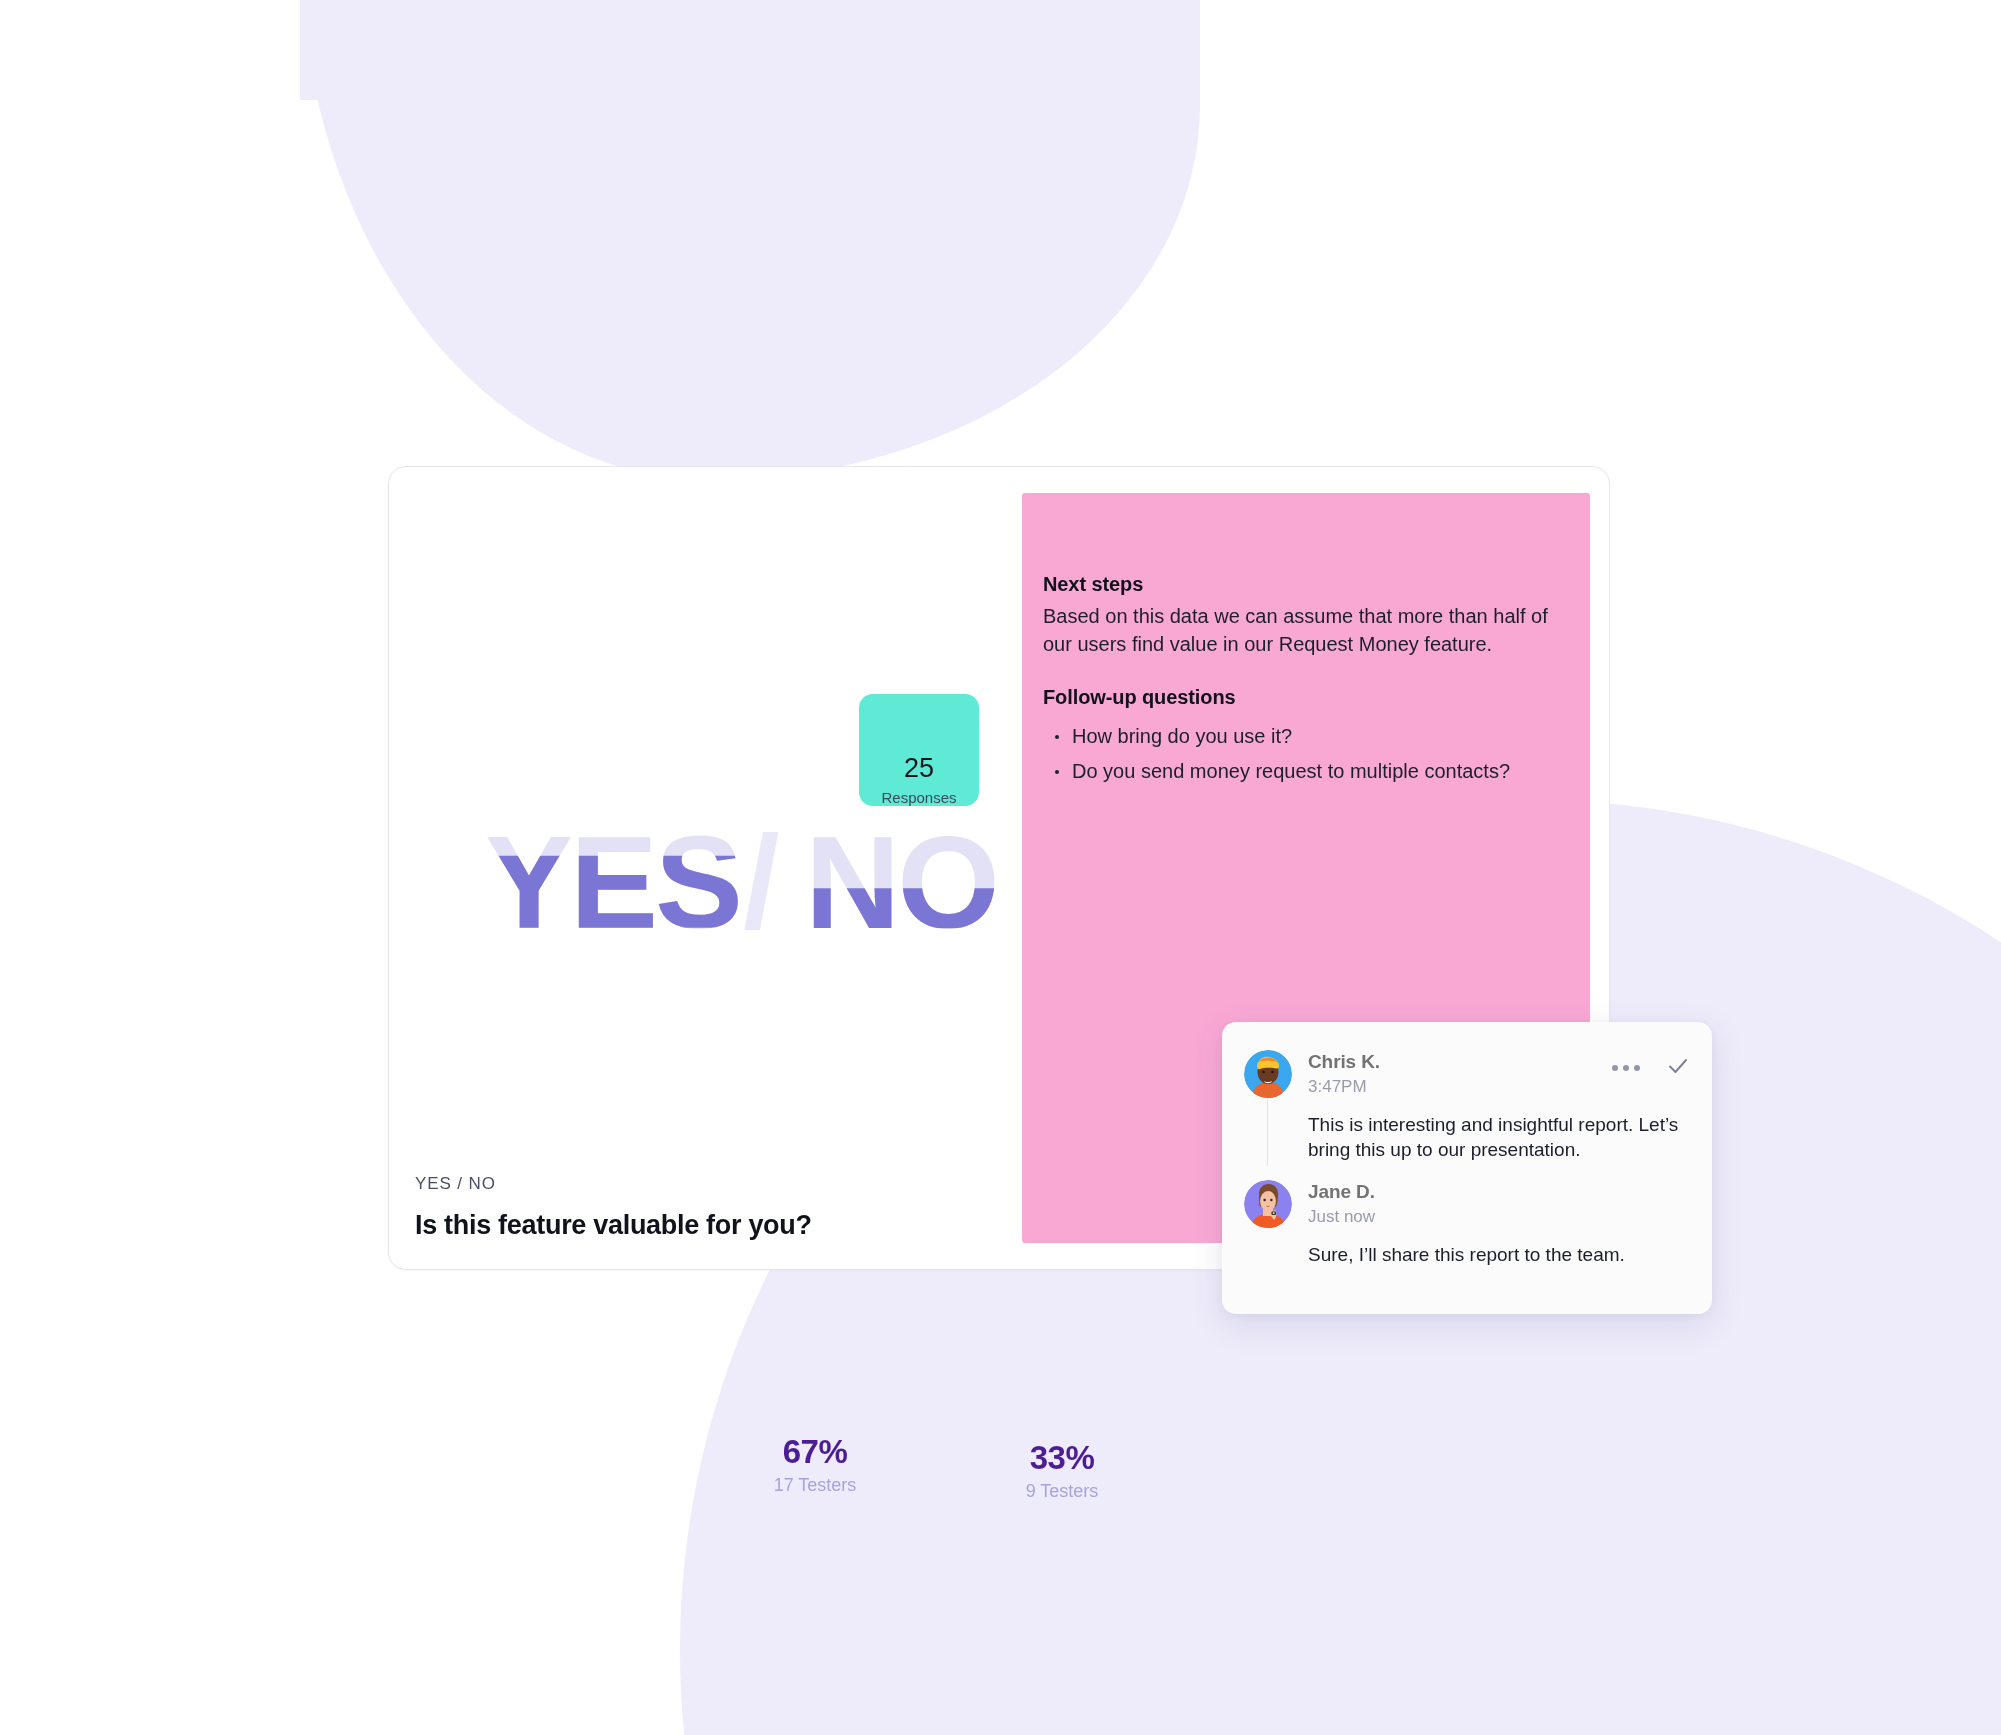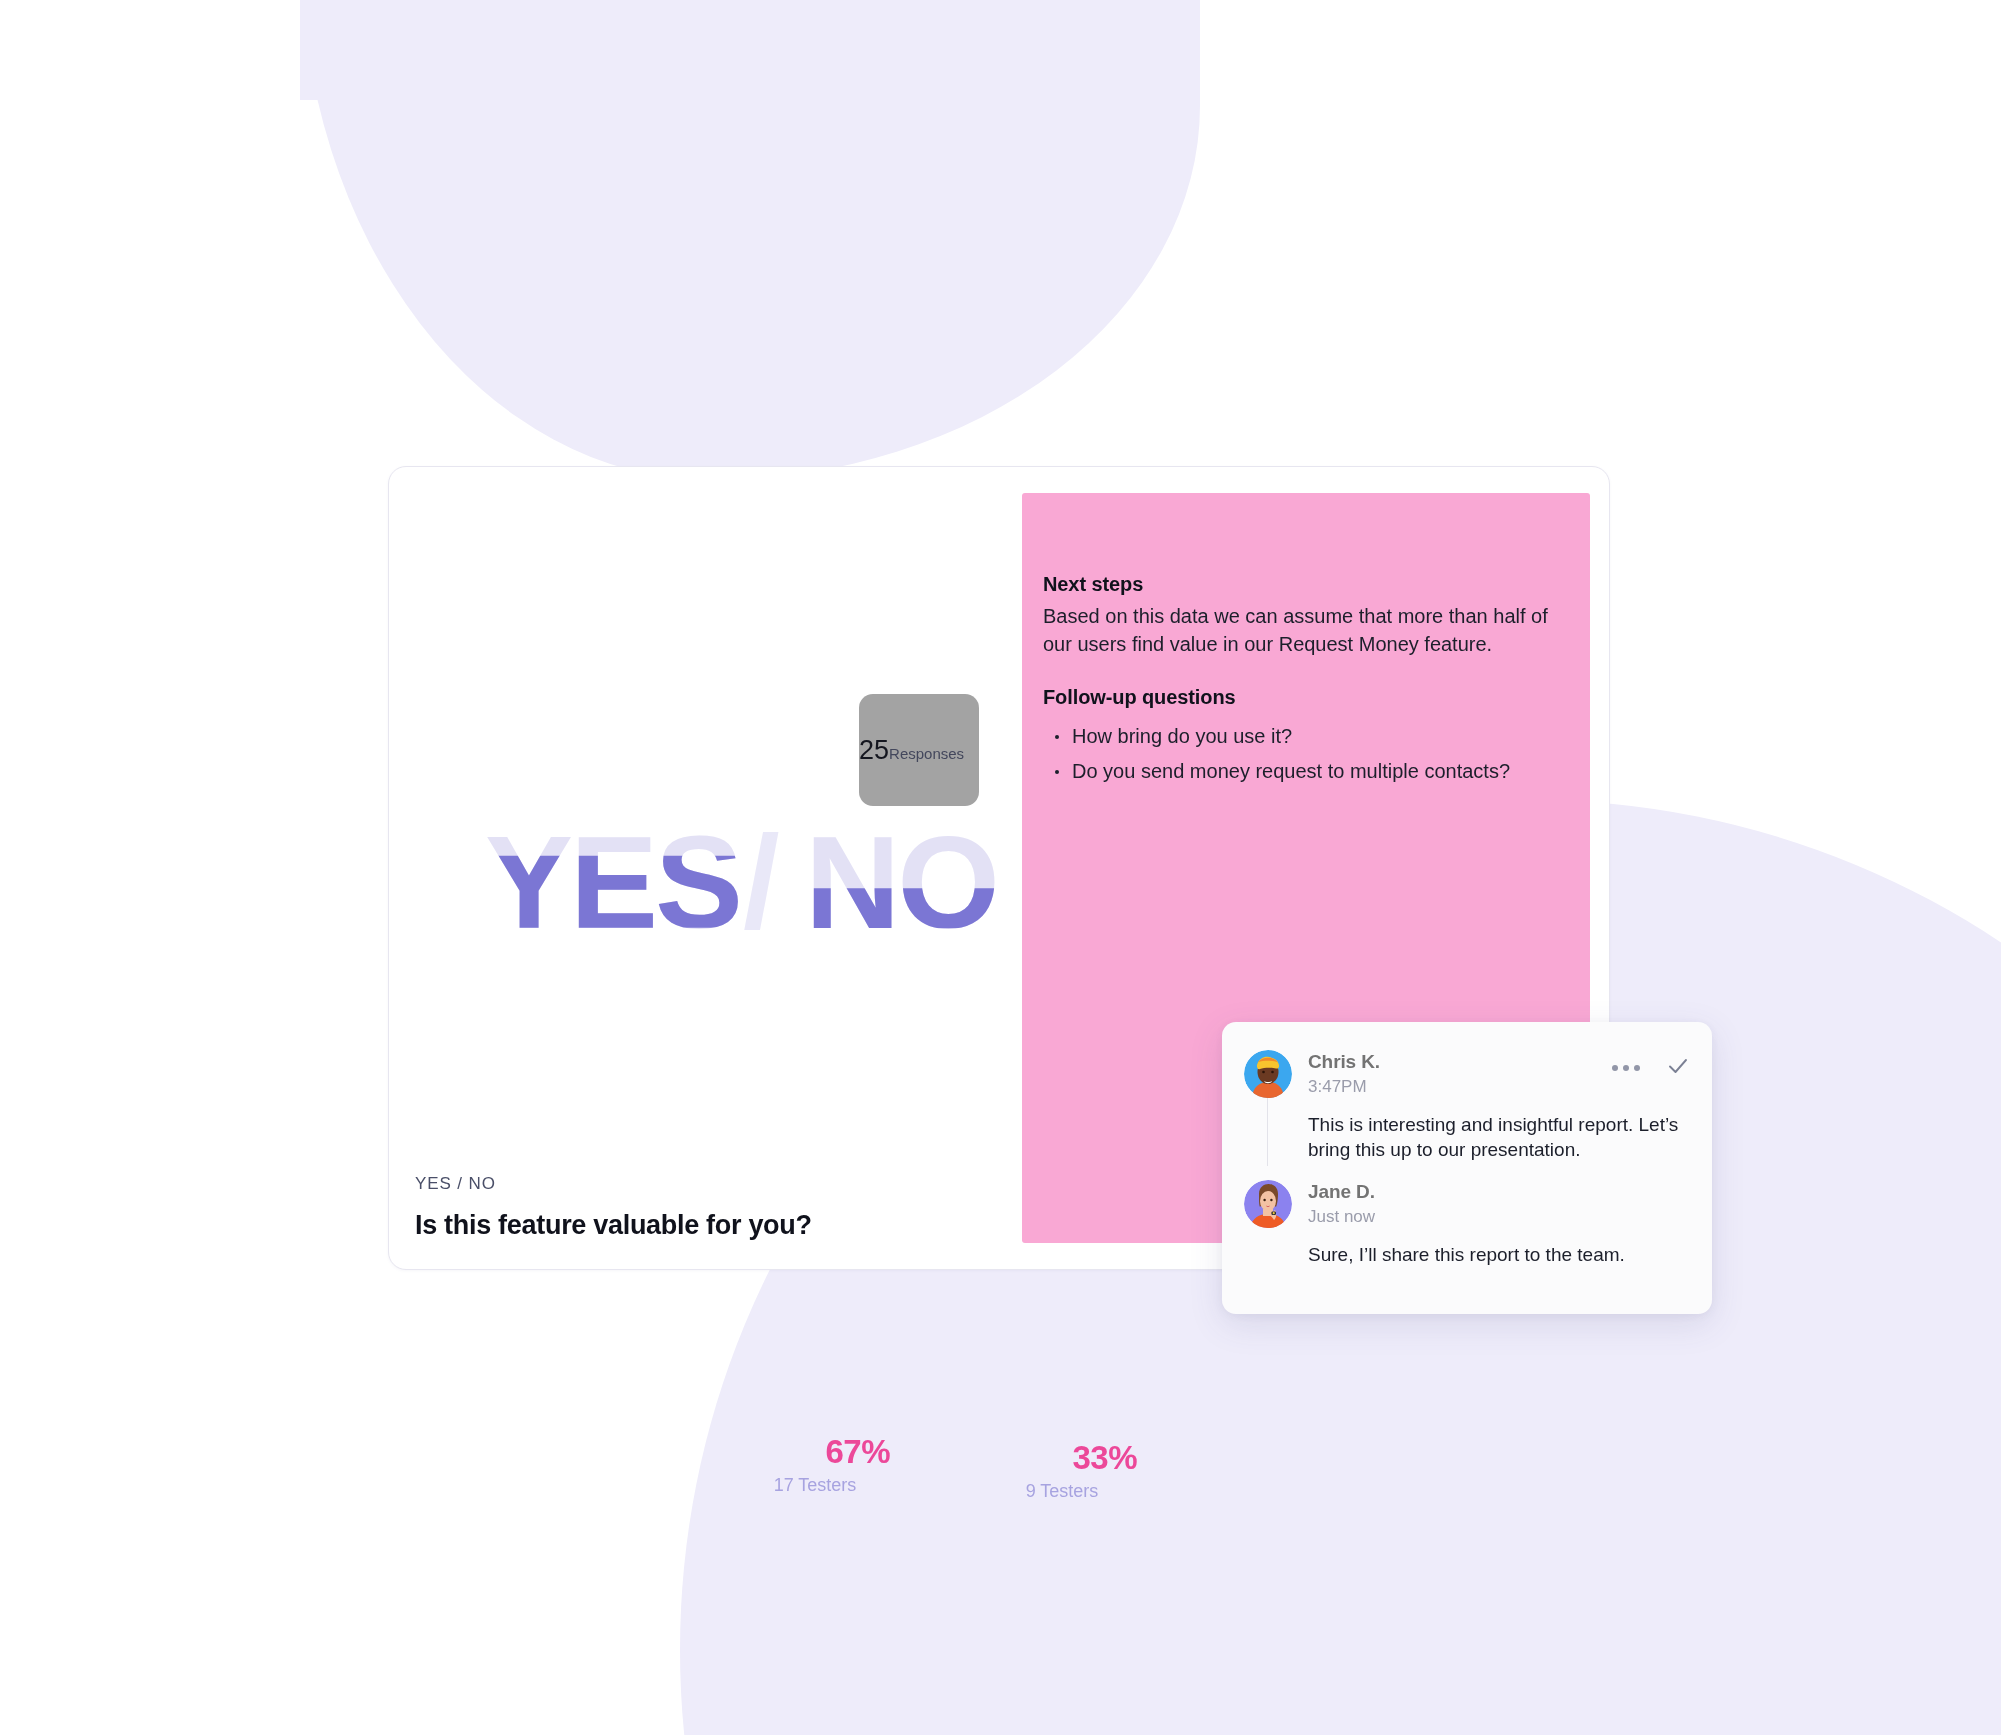--- a/index.html
+++ b/index.html
@@ -40,34 +40,34 @@
     font-size:17px;letter-spacing:.9px;color:#4a4f68;font-weight:400;
   }
   .q-title{
     position:absolute;left:26px;top:743px;
     font-size:27px;font-weight:700;color:#10121c;letter-spacing:-.3px;
     white-space:nowrap;
   }
 
   .responses-badge{
     position:absolute;left:470px;top:227px;width:120px;height:112px;
-    background:#a3a3a3;border-radius:14px;
-    display:flex;flex-direction:row;align-items:center;justify-content:flex-start;
+    background:#5eead4;border-radius:14px;
+    display:flex;flex-direction:column;align-items:center;justify-content:flex-end;
   }
   .responses-badge .num{font-size:27px;color:#14161f;font-weight:400;line-height:1.05;}
   .responses-badge .lbl{font-size:15px;color:#43475c;margin-top:7px;}
 
   
   .gauge{
     position:absolute;left:-44px;top:357px;width:720px;height:120px;
   }
   .gauge svg{display:block;}
   .pct-block{position:absolute;text-align:center;}
   .pct-block .pct{
-    font-size:33px;font-weight:700;color:#ec4899;letter-spacing:-.5px;line-height:1;text-align:right;
+    font-size:33px;font-weight:700;color:#4c1d95;letter-spacing:-.5px;line-height:1;
   }
   .pct-block .testers{
     font-size:18px;color:#a7a3e0;margin-top:8px;line-height:1;
   }
   .pct-yes{left:351px;top:968px;width:150px;}
   .pct-no{left:598px;top:974px;width:150px;}
 
   
   .insight-panel{
     position:absolute;left:633px;top:26px;width:568px;height:750px;

